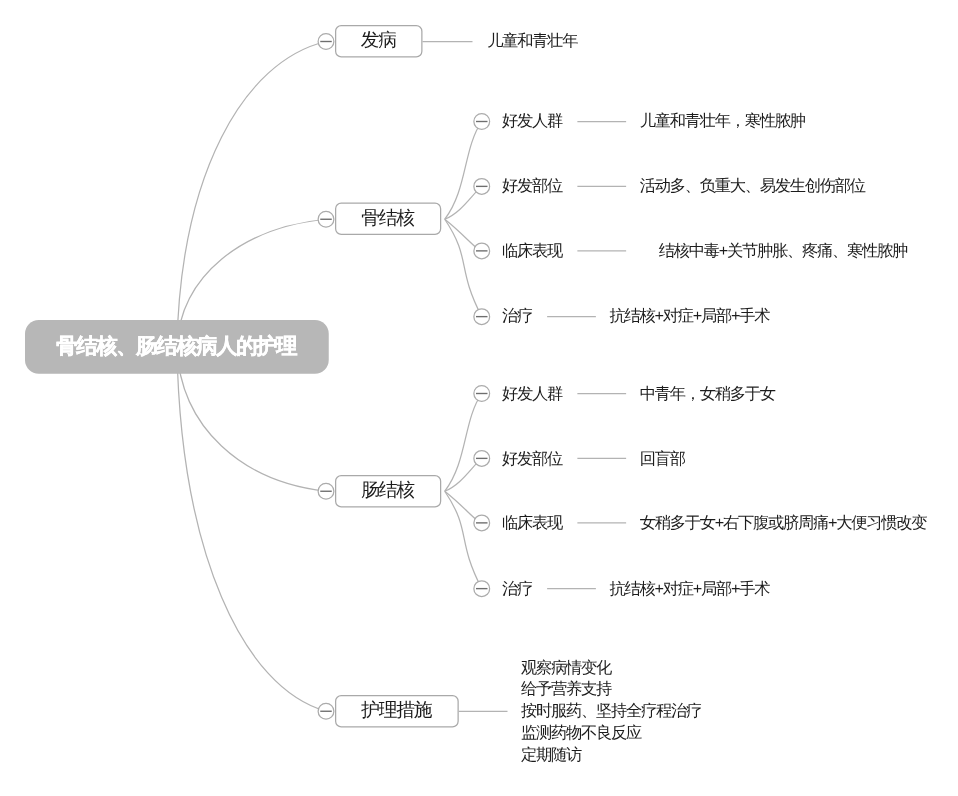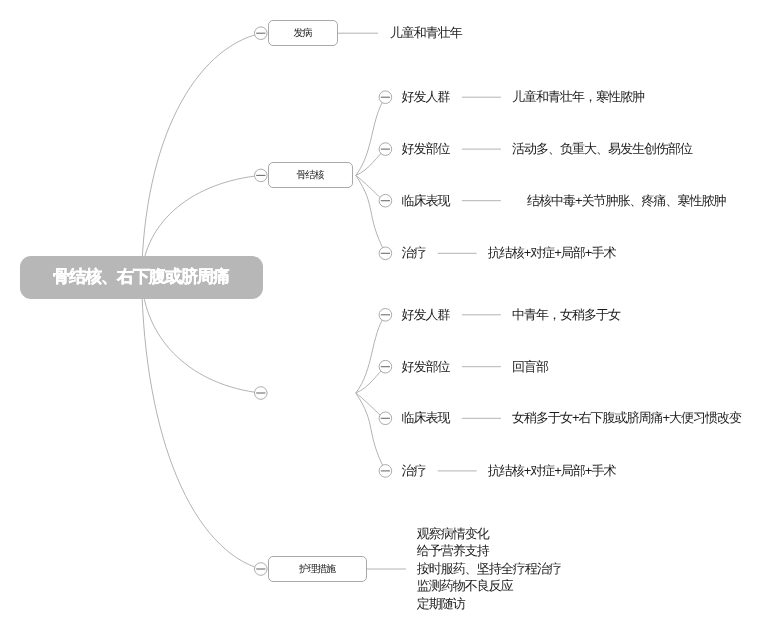--- a/index.html
+++ b/index.html
@@ -7,21 +7,21 @@
        font-family:"Liberation Sans",sans-serif;
        -webkit-font-smoothing:antialiased;}
   #canvas{position:relative;width:766px;height:637px;background:#ffffff;overflow:hidden;}
   svg#links{position:absolute;left:0;top:0;width:766px;height:637px;}
   .root-node{position:absolute;background:#b7b7b7;border-radius:11px;color:#ffffff;
              font-weight:bold;font-size:17px;letter-spacing:-1px;line-height:1;
              -webkit-text-stroke:0.3px #ffffff;
              display:flex;align-items:center;justify-content:center;}
   .root-node>span{margin-left:-1px;margin-top:-2px;}
   .topic-node{position:absolute;background:#ffffff;border:1px solid #a9a9a9;border-radius:5px;
-              font-size:10px;letter-spacing:-1px;color:#1b1b1b;line-height:1;
+              font-size:15px;letter-spacing:-1px;color:#1b1b1b;line-height:1;
               display:flex;align-items:center;justify-content:center;box-sizing:border-box;}
   .topic-node>span{margin-left:-1px;margin-top:-1px;}
   .leaf-label,.leaf-text,.list-line{position:absolute;font-size:13px;letter-spacing:-1px;
               color:#1c1c1c;white-space:nowrap;line-height:1;}
 </style>
 </head>
 <body>
 
 <div id="canvas">
   <svg id="links" viewBox="0 0 766 637">
@@ -94,27 +94,30 @@
           <circle cx="385.4" cy="418.3" r="6.3" fill="#ffffff" stroke="#ababab" stroke-width="1"></circle>
           <line x1="380.79999999999995" y1="418.3" x2="390" y2="418.3" stroke="#6e6e6e" stroke-width="1.1"></line>
         </g>
         <g>
           <circle cx="385.4" cy="470.9" r="6.3" fill="#ffffff" stroke="#ababab" stroke-width="1"></circle>
           <line x1="380.79999999999995" y1="470.9" x2="390" y2="470.9" stroke="#6e6e6e" stroke-width="1.1"></line>
         </g>
       </g>
     </svg>
 <div class="root-node" style="left: 20px; top: 256px; width: 243px; height: 43px;">
-      <span>骨结核、右下腹或脐周痛</span>
+      <span>骨结核、肠结核病人的护理</span>
     </div>
     <div class="topic-node" style="left: 268px; top: 20.2px; width: 70px; height: 26px;">
       <span>发病</span>
     </div>
     <div class="topic-node" style="left: 268px; top: 162.4px; width: 85px; height: 26px;">
       <span>骨结核</span>
+    </div>
+    <div class="topic-node" style="left: 268px; top: 380px; width: 85px; height: 26px;">
+      <span>肠结核</span>
     </div>
     <div class="topic-node" style="left: 268px; top: 556px; width: 99px; height: 26px;">
       <span>护理措施</span>
     </div>
     <div class="leaf-text" style="left: 389.8px; top: 26px;">儿童和青壮年</div>
     <div class="leaf-label" style="left: 401.5px; top: 90px;">好发人群</div>
     <div class="leaf-text" style="left: 511.9px; top: 90px;">儿童和青壮年，寒性脓肿</div>
     <div class="leaf-label" style="left: 401.5px; top: 141.9px;">好发部位</div>
     <div class="leaf-text" style="left: 511.9px; top: 141.9px;">活动多、负重大、易发生创伤部位</div>
     <div class="leaf-label" style="left: 401.5px; top: 193.5px;">临床表现</div>

